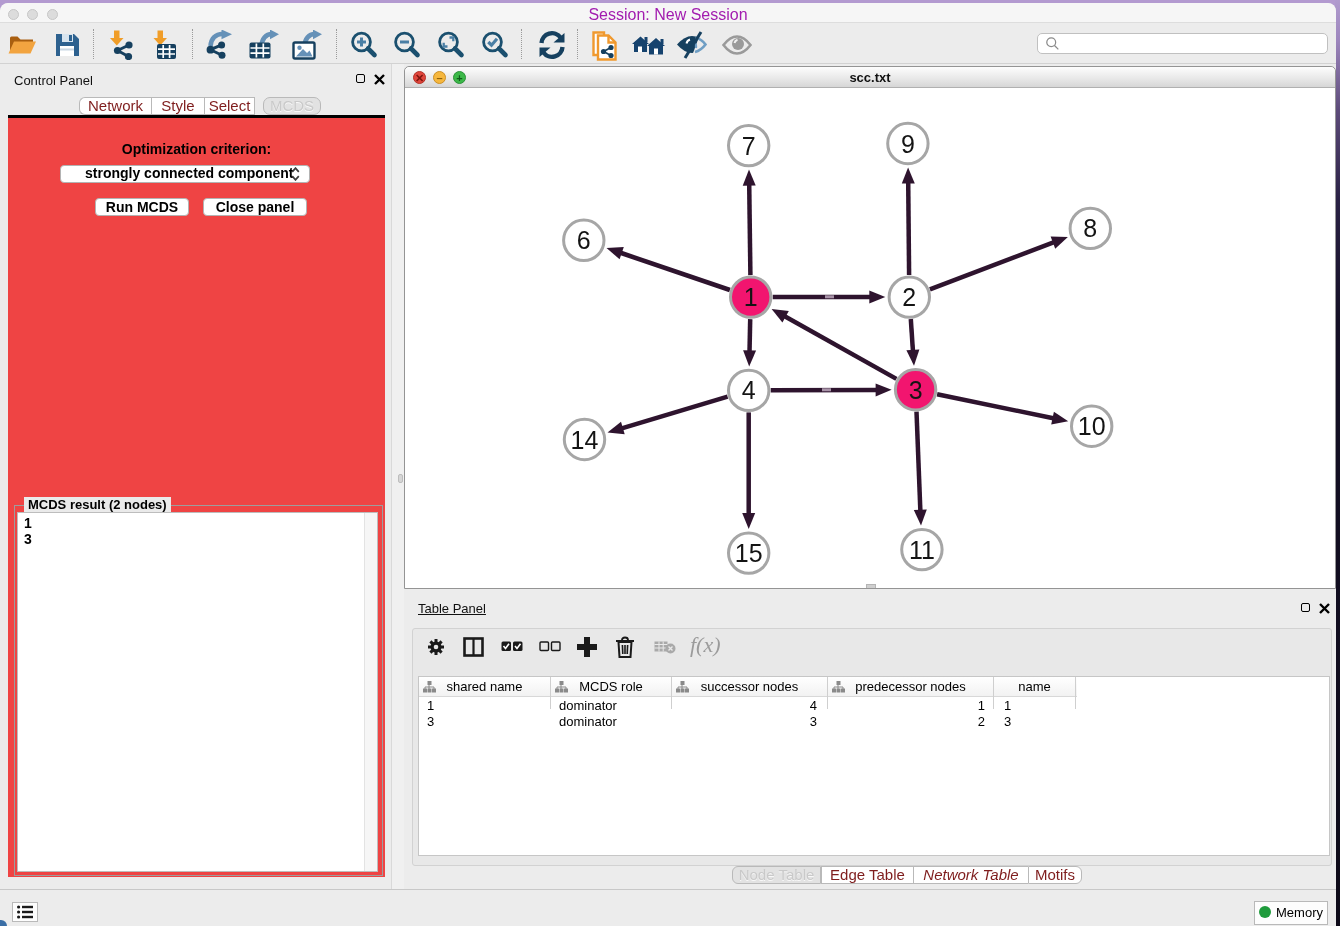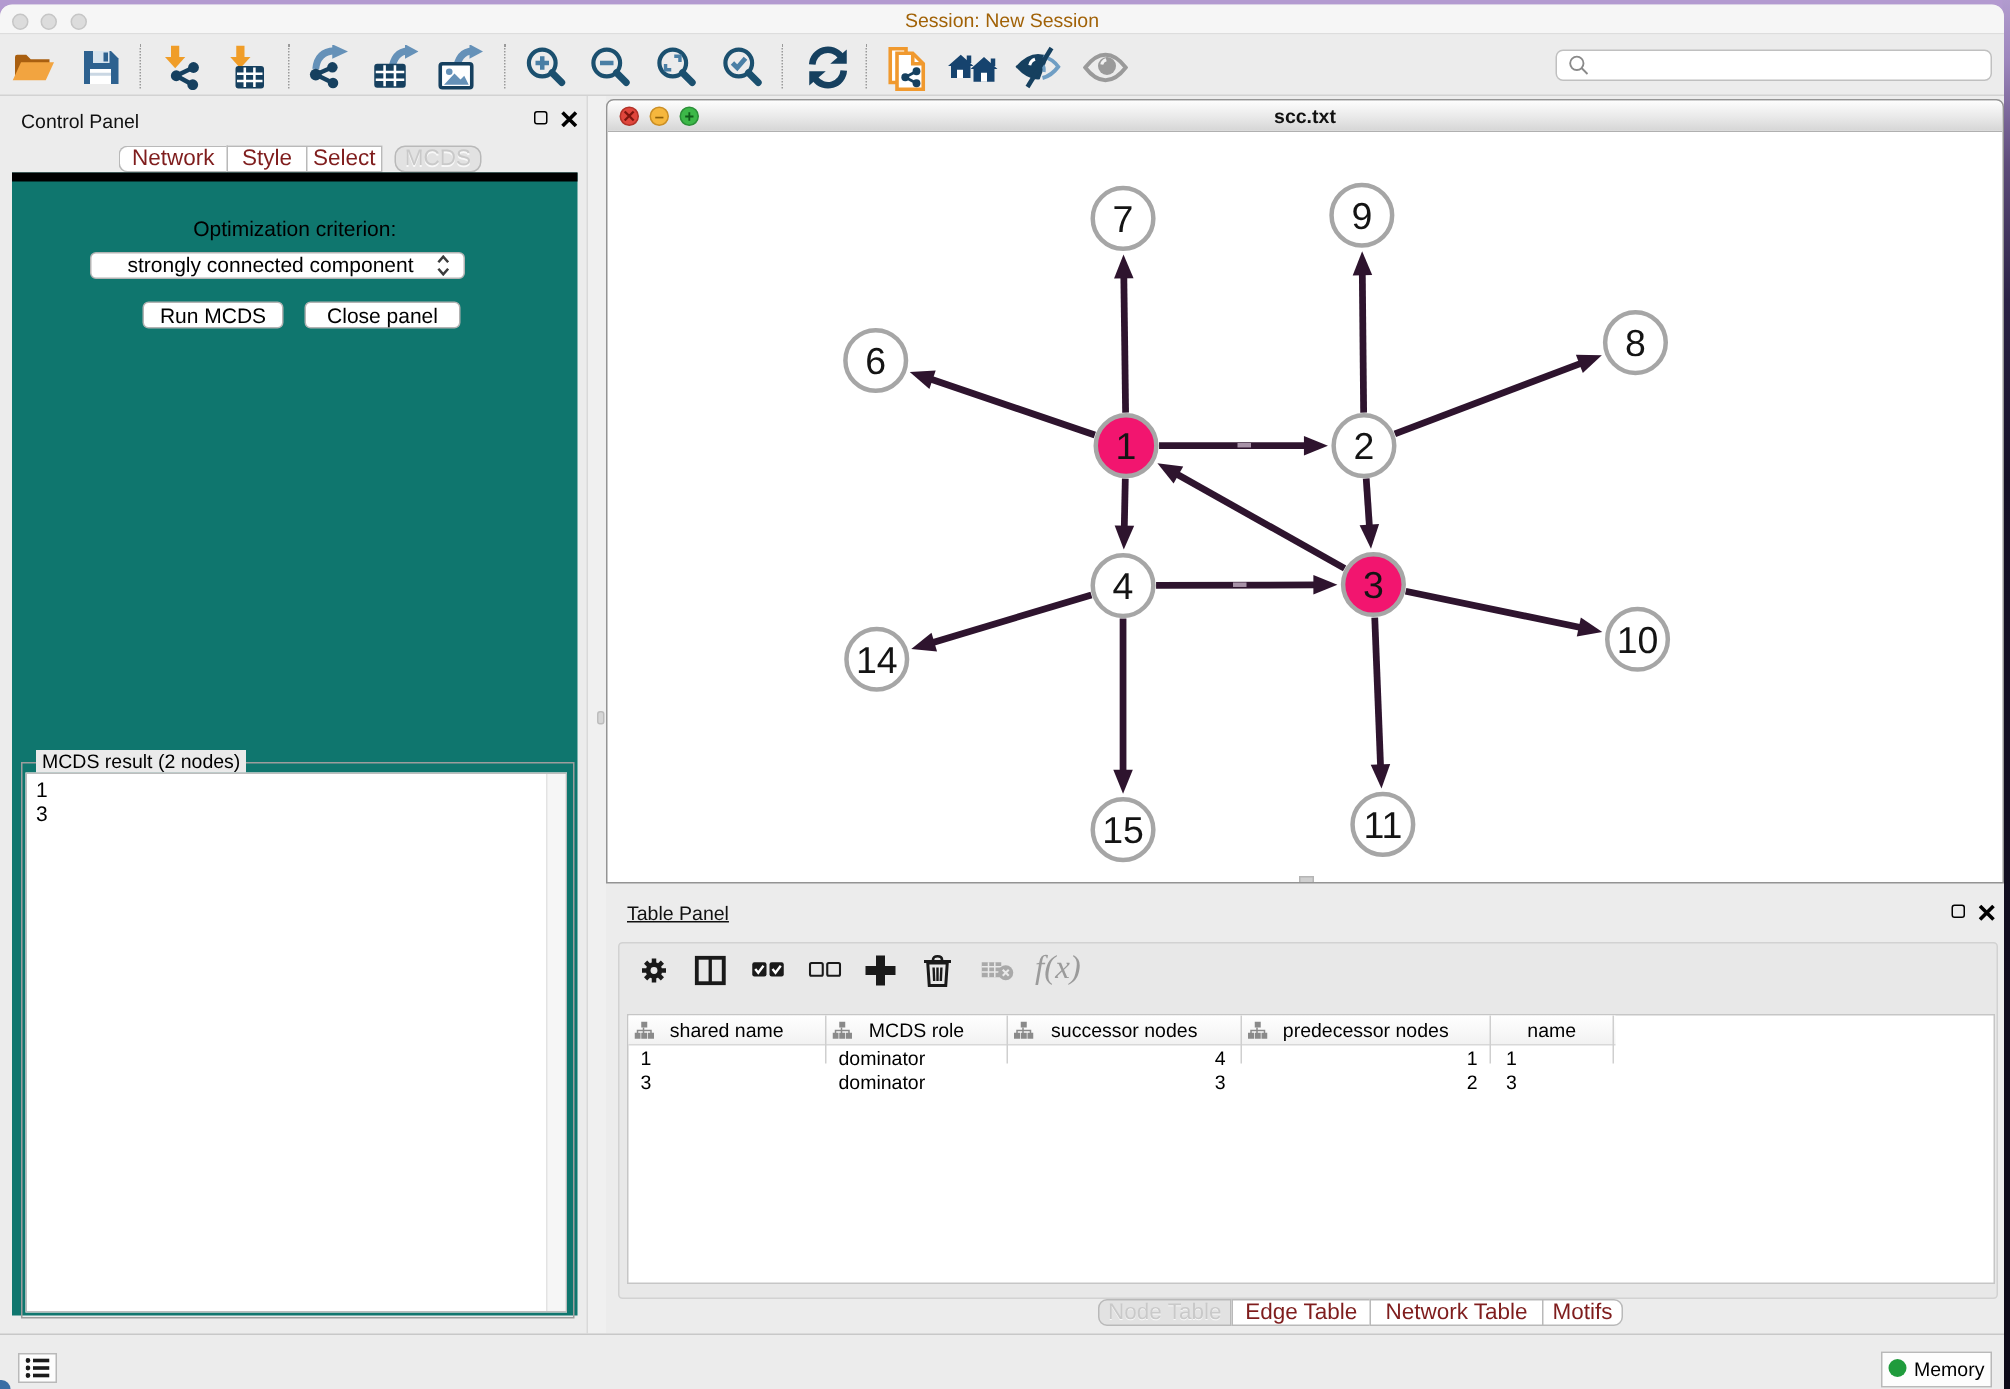--- a/index.html
+++ b/index.html
@@ -7,37 +7,37 @@
 body { background:#b39ad0; position:relative; }
 #desk-right { position:absolute; right:0; top:0; width:5px; height:926px;
   background:linear-gradient(#b19bce 0px, #9d86bd 40px, #5d4b7a 110px, #2a2145 200px, #151026 320px, #0d0a18 926px); }
 #app { position:absolute; left:0; top:3px; width:1336px; height:923px; background:#ececec;
   border-radius:8px 8px 0 0; overflow:hidden; }
 
 #titlebar { position:absolute; left:0; top:0; width:100%; height:20px; background:#f6f6f6;
   border-bottom:1px solid #dddddd; border-radius:8px 8px 0 0; }
 #titlebar .dot { position:absolute; top:6px; width:11px; height:11px; border-radius:50%;
   background:#dcdcdc; border:1px solid #c6c6c6; }
-#titlebar .t { position:absolute; top:3px; width:100%; text-align:center; font-size:13px; color:#a16207; }
+#titlebar .t { position:absolute; top:3px; width:100%; text-align:center; font-size:16px; color:#a21caf; }
 
 #toolbar { position:absolute; left:0; top:20px; width:100%; height:41px; background:#ececec;
   border-bottom:1px solid #d2d2d2; }
 .tbi { position:absolute; top:7px; }
 .tbsep { position:absolute; top:6px; height:30px; width:0; border-left:1px dotted #9a9a9a; }
 #searchbox { position:absolute; left:1037px; top:10px; width:291px; background:#ffffff;
   border:1px solid #c0c0c0; border-radius:5px; height:21px; }
 
 #cpanel { position:absolute; left:0; top:61px; width:392px; height:825px; background:#ececec; border-right:1px solid #d9d9d9; }
 #cpanel .hdr { position:absolute; left:14px; top:9px; font-size:13px; color:#111; }
 .tabs { position:absolute; display:flex; font-size:15px; }
 .tab { background:#fff; border:1px solid #b9b9b9; border-right:none; padding:0; box-sizing:border-box; height:18px; line-height:16px; color:#7f1d1d; text-align:center;}
 .tab:last-child { border-right:1px solid #b9b9b9; }
 .tab.sel { background:#e2e2e2; color:#c9c9c9; text-shadow:0 1px 0 #f8f8f8; border-radius:7px; border-right:1px solid #b9b9b9;}
 #mcdsbody { position:absolute; left:8px; top:51px; width:377px; height:762px;
-  border-top:6px solid #000000; background:#0f766e; }
+  border-top:3px solid #000000; background:#ef4444;font-weight:bold; }
 #optlabel { position:absolute; left:0; top:23px; width:100%; text-align:center; font-size:14px; color:#000; }
 #dropdown { position:absolute; left:52px; top:47px; width:250px; height:18px; background:#fff;
   border:1px solid #b3b3b3; border-radius:4px; font-size:14px; line-height:15px; padding-left:24px; }
 .btn { position:absolute; top:80px; height:18px; background:#fff; border:1px solid #b3b3b3;
   border-radius:4px; font-size:14px; text-align:center; line-height:16px; }
 #groupbox { position:absolute; left:6px; top:387px; width:369px; height:371px;
   border:1px solid #9d9d9d; }
 #glabel { position:absolute; left:16px; top:379px; background:#eaeaea; padding:0 4px;
   font-size:13px; }
 #gwhite { position:absolute; left:9px; top:394px; overflow:hidden; width:361px; height:360px; background:#fff;
@@ -449,21 +449,21 @@
         <div class="trow" style="left:8px;top:37px;">3</div>
         <div class="trow" style="left:140px;top:37px;">dominator</div>
         <div class="trow" style="left:253px;top:37px;width:145px;text-align:right;">3</div>
         <div class="trow" style="left:409px;top:37px;width:157px;text-align:right;">2</div>
         <div class="trow" style="left:585px;top:37px;">3</div>
       </div>
     </div>
     <div id="btabs" style="left:288px;top:270px;display:flex;font-size:15px;margin-left:40px;">
       <div class="tab sel" style="border-radius:6px 0 0 6px;width:89px;">Node Table</div>
       <div class="tab" style="width:92px;">Edge Table</div>
-      <div class="tab" style="width:115px;">Network Table</div>
+      <div class="tab" style="width:115px;font-style:italic;">Network Table</div>
       <div class="tab" style="width:54px;border-right:1px solid #b9b9b9;border-radius:0 6px 6px 0;">Motifs</div>
     </div>
   </div>
   <div id="statusbar">
     <div id="listbtn">
       <svg width="16" height="14" viewBox="0 0 16 14" style="position:absolute;left:4px;top:2px;">
         <g fill="#1a1a1a">
           <circle cx="1.6" cy="2" r="1.6"></circle>
             <circle cx="1.6" cy="7" r="1.6"></circle>
             <circle cx="1.6" cy="12" r="1.6"></circle>

